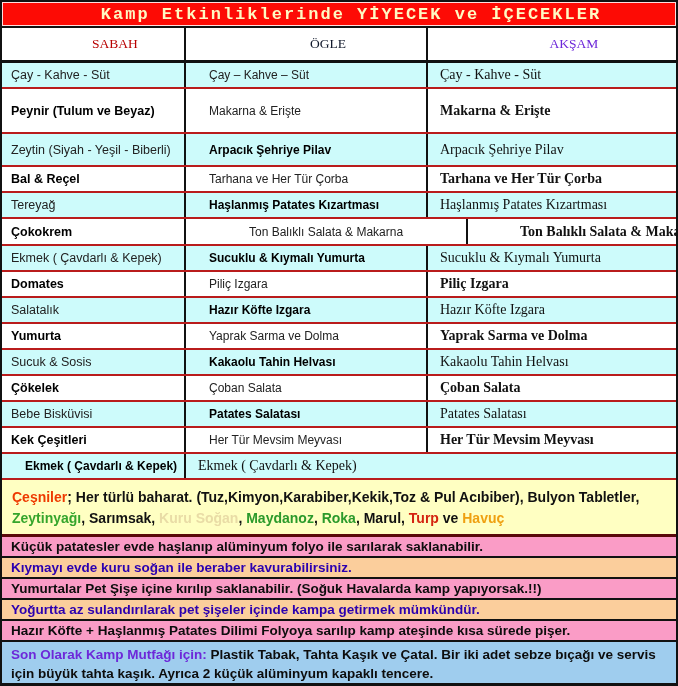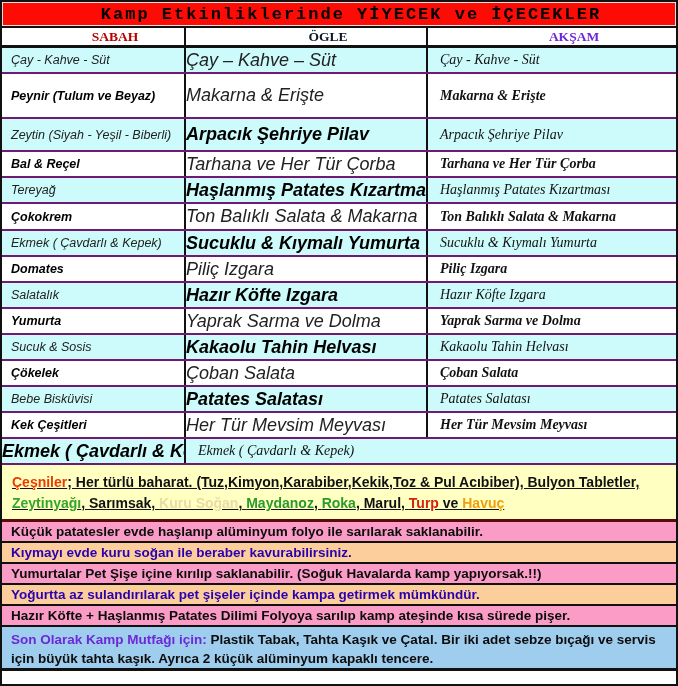--- a/index.html
+++ b/index.html
@@ -5,52 +5,52 @@
   html,body{margin:0;padding:0;background:#888;}
   .page{
     width:678px;height:686px;box-sizing:border-box;margin:0 auto;
     background:#fff;border:2px solid #111;overflow:hidden;
     font-family:"Liberation Sans",sans-serif;
   }
   
   .titlebar{
     height:24px;background:#fd0b05;border-bottom:2px solid #111;
     display:flex;align-items:center;justify-content:center;
-    color:#000000;font-family:"Liberation Mono","DejaVu Sans Mono",monospace;
+    color:#fef9c3;font-family:"Liberation Mono","DejaVu Sans Mono",monospace;
     font-weight:bold;font-size:17px;letter-spacing:2px;white-space:nowrap;
     box-shadow:inset 0 0 0 1px #ffdddd;
     padding-left:24px;
   }
   
   .colhead{display:grid;grid-template-columns:184px 242px 1fr;border-bottom:3px solid #111;background:#fff;}
   .hcell{
-    height:17px;display:flex;align-items:center;justify-content:center;
-    font-family:"Liberation Serif","DejaVu Serif",serif;font-weight:bold;font-size:13.5px;margin-left:44px;
+    height:32px;display:flex;align-items:center;justify-content:center;
+    font-family:"Liberation Serif","DejaVu Serif",serif;font-weight:normal;font-size:13.5px;margin-left:44px;
   }
   .hcell:not(:last-child){border-right:2px solid #111;}
   
-  .trow{display:grid;grid-template-columns:184px 242px 1fr;border-bottom:2px solid #701a75;height:24px;font-style:italic;}
+  .trow{display:grid;grid-template-columns:184px 242px 1fr;border-bottom:2px solid #b91c1c;height:24px;}
   .trow:nth-child(2){height:43px;}
   .trow:nth-child(3){height:31px;}
-  .trow:nth-child(6){height:25px;}
+  .trow:nth-child(6){height:25px;gap:40px;}
   .trow:nth-child(odd){background:#cdfbfb;}
   .trow:nth-child(even){background:#ffffff;}
   .cell{display:flex;align-items:center;box-sizing:border-box;overflow:hidden;white-space:nowrap;}
   .c1{padding-left:9px;font-size:12.5px;border-right:2px solid #111;color:#222;}
-  .c2{padding-left:0;font-size:18px;border-right:2px solid #111;color:#222;}
+  .c2{padding-left:23px;font-size:12px;border-right:2px solid #111;color:#222;}
   .c3{padding-left:12px;font-size:14px;font-family:"Liberation Serif","DejaVu Serif",serif;color:#111;}
   .trow:nth-child(even) .c1{font-weight:bold;color:#000;}
   .trow:nth-child(odd)  .c2{font-weight:bold;color:#000;}
   .trow:nth-child(1)    .c2{font-weight:normal;color:#222;}
   .trow:nth-child(even) .c3{font-weight:bold;}
   
   .spices{
     background:#ffffc2;border-bottom:3px solid #5a0a0a;
     padding:7px 10px 6px 10px;height:41px;box-sizing:content-box;
-    font-size:14px;font-weight:bold;line-height:21px;color:#111;text-decoration:underline;
+    font-size:14px;font-weight:bold;line-height:21px;color:#111;
   }
   
   .tip{
     height:21px;box-sizing:border-box;border-bottom:2px solid #111;
     display:flex;align-items:center;padding-left:9px;
     font-weight:bold;font-size:13.5px;white-space:nowrap;overflow:hidden;text-align:center;
   }
   .tip:nth-child(odd){background:#fa9cc6;color:#0d0d0d;}
   .tip:nth-child(even){background:#fbce9c;color:#2b00b0;}
   

